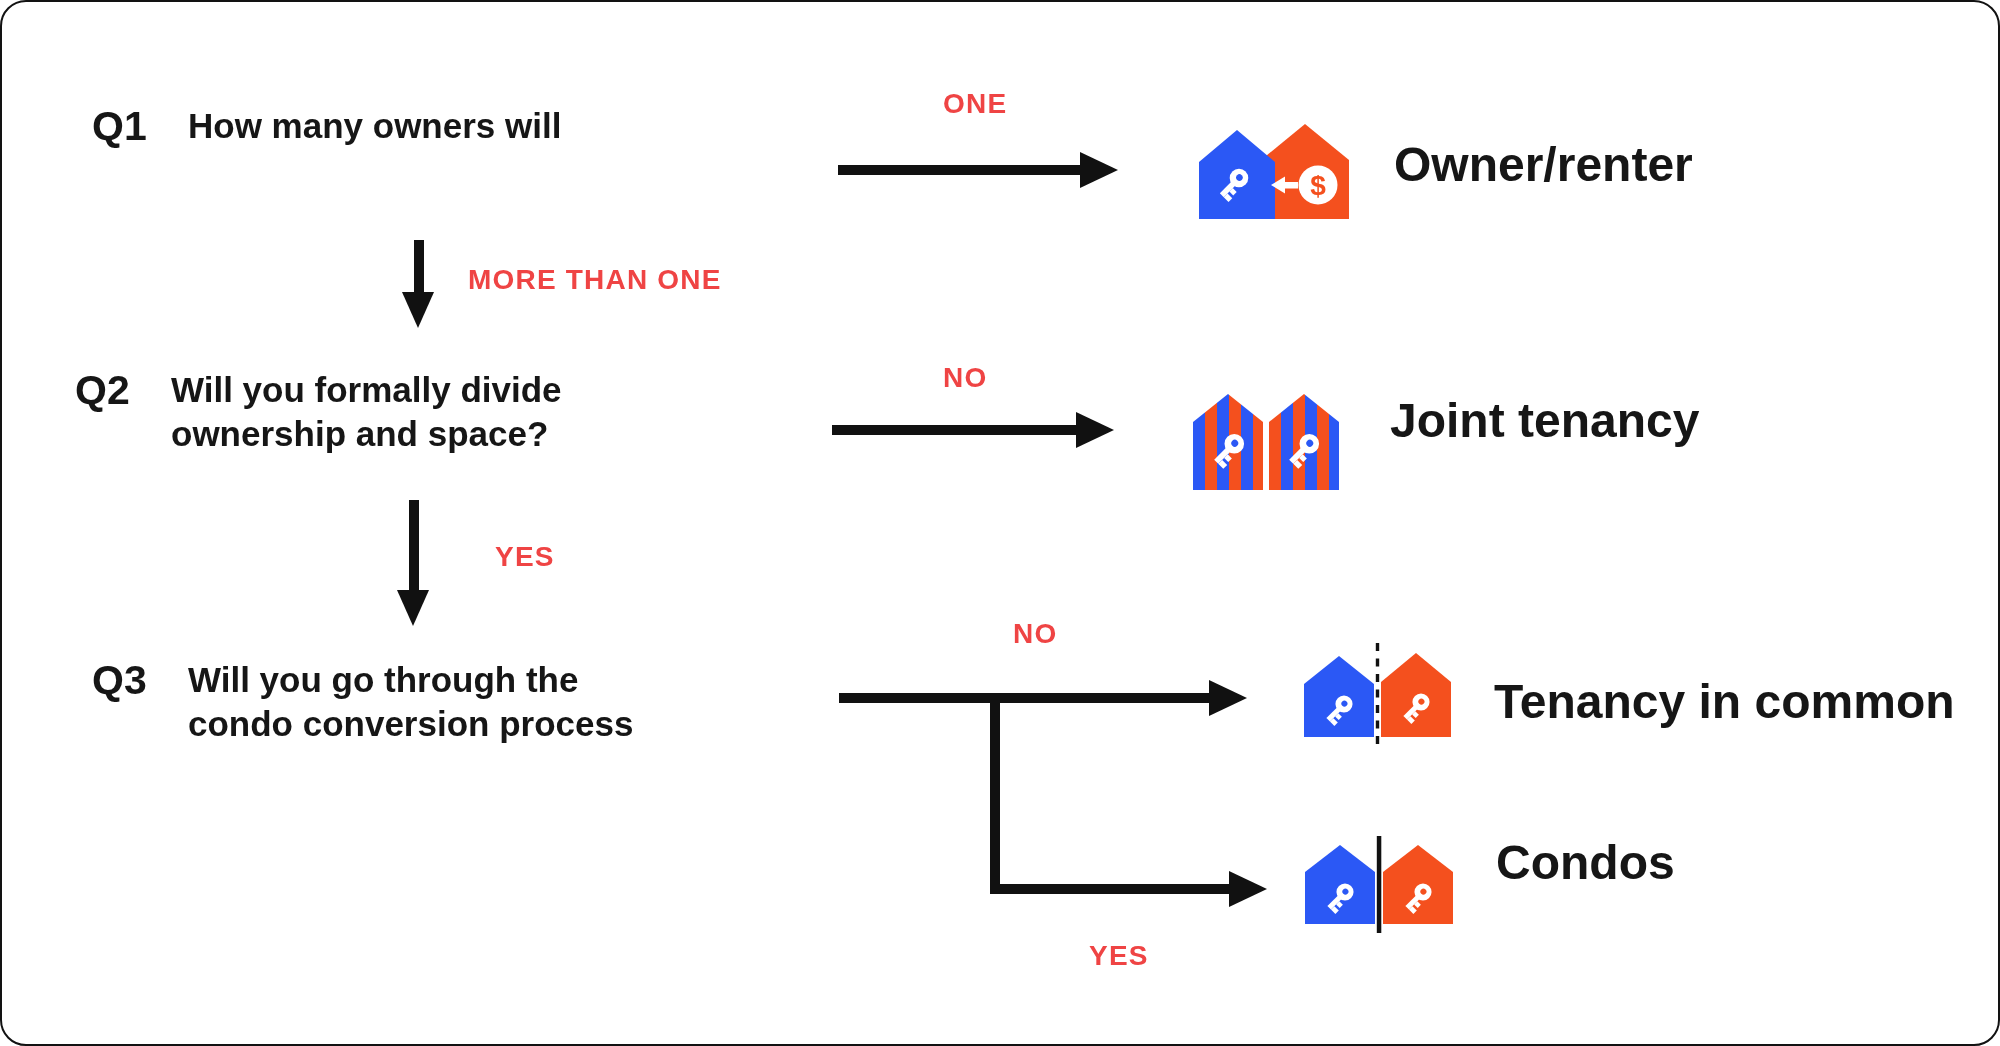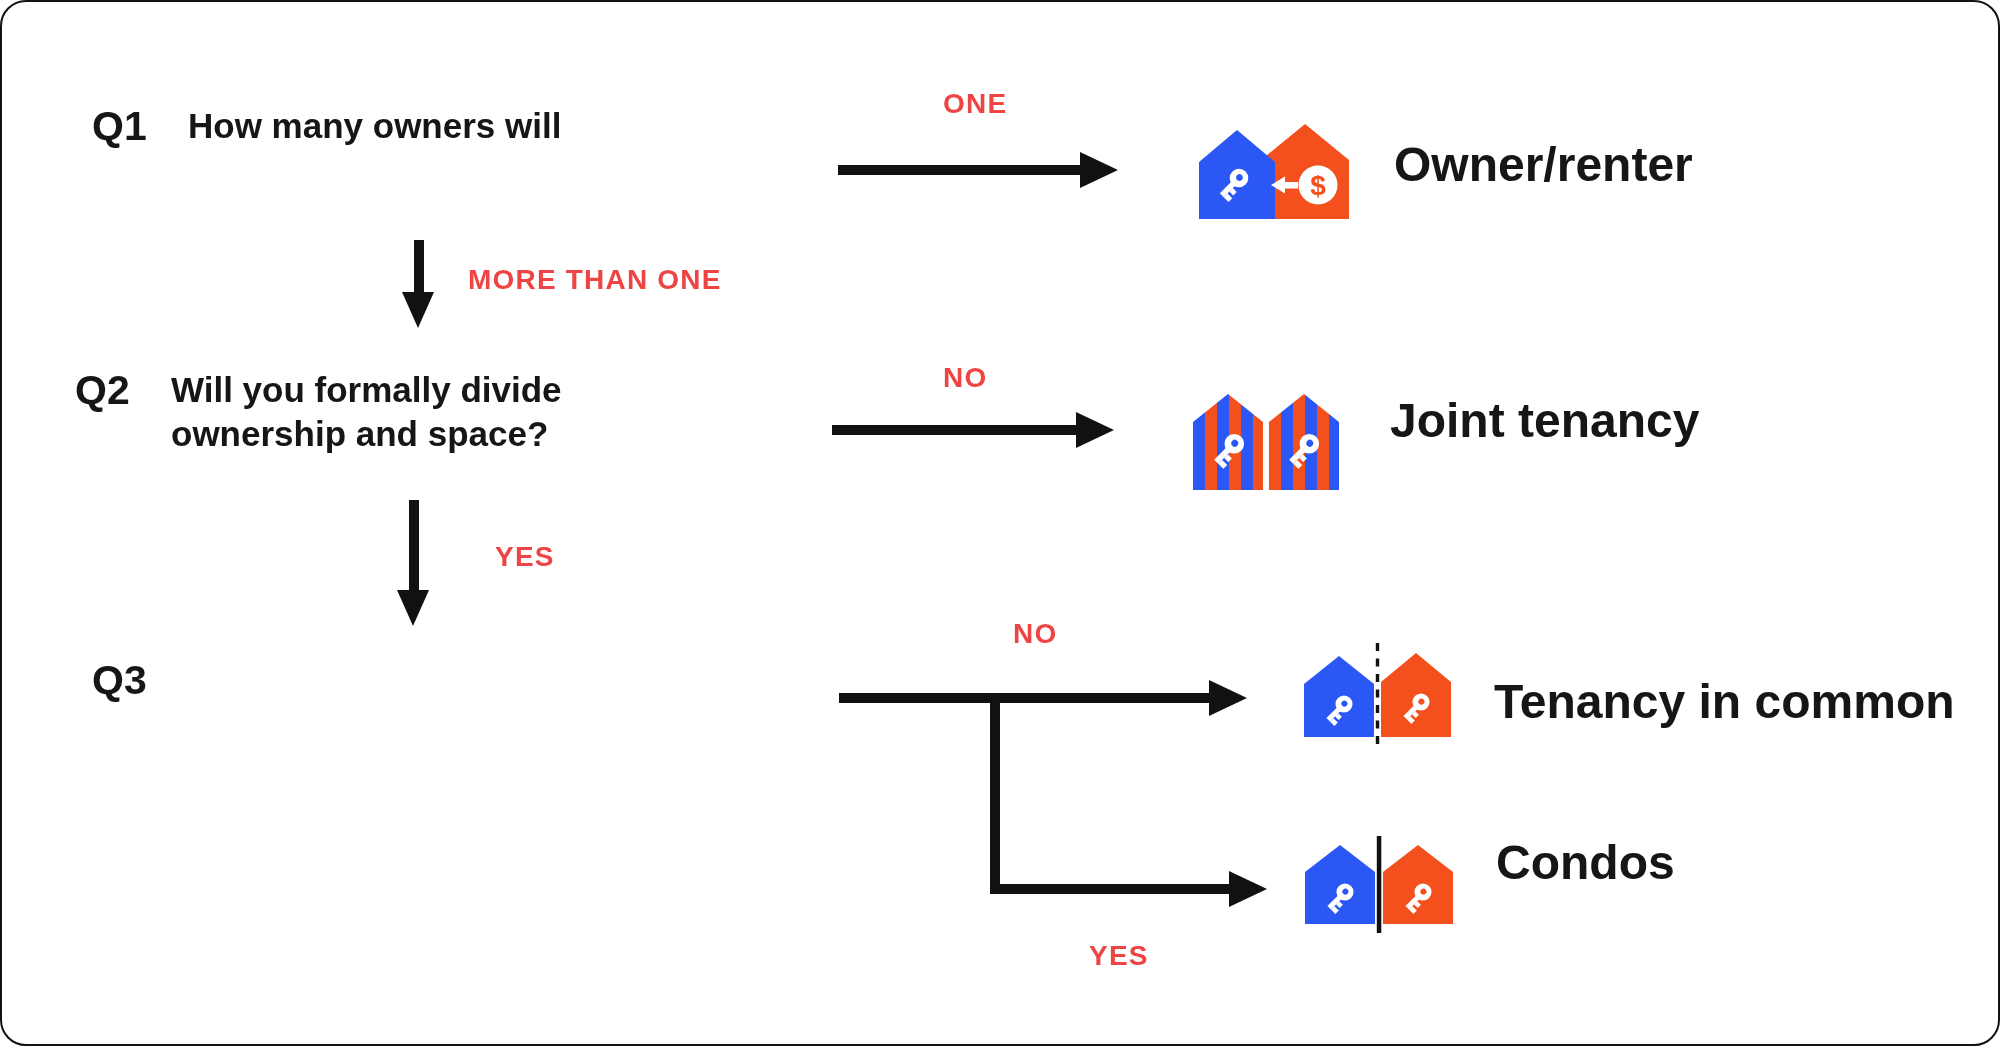--- a/index.html
+++ b/index.html
@@ -142,20 +142,24 @@
   <div class="outcome-label" style="left:1388px;top:396px;">Joint tenancy</div>
 
   <div>
     <div class="shaft-v" style="left:407px;top:498px;height:90px;"></div>
     <div class="head-down" style="left:395px;top:588px;"></div>
   </div>
   <div class="edge-label" style="left:493px;top:539px;">YES</div>
 
   <div class="q-row" style="left:90px;top:656px;">
     <div class="q-id">Q3</div>
+    <div class="q-text">
+      <div>Will you go through the</div>
+      <div>condo conversion process</div>
+    </div>
   </div>
 
   <div class="edge-label" style="left:1011px;top:616px;">NO</div>
   <div>
     <div class="shaft-h" style="left:837px;top:691px;width:370px;"></div>
     <div class="head-right" style="left:1207px;top:678px;"></div>
   </div>
 
   <svg class="icon" style="left:1302px;top:640px;" width="160" height="110" viewBox="0 0 160 110">
     <path d="M0 42 L35 14 L70 42 L70 95 L0 95 Z" fill="#2B58F5"></path>

